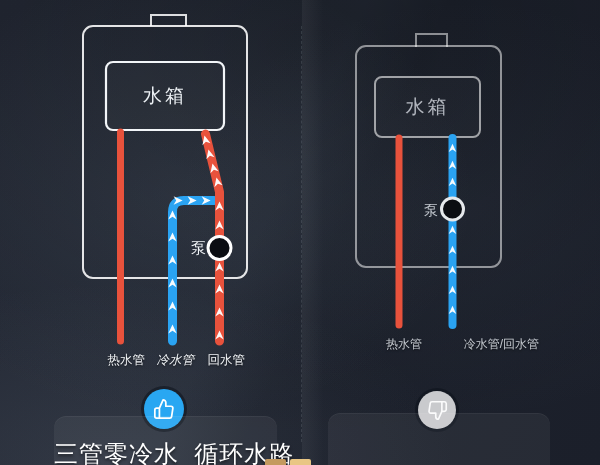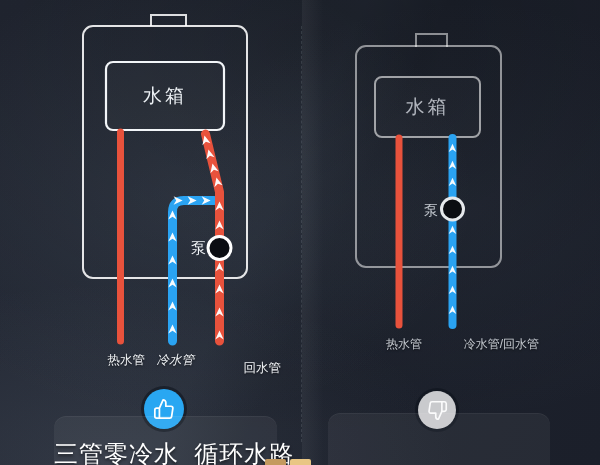--- a/index.html
+++ b/index.html
@@ -140,21 +140,21 @@
     <circle cx="452.5" cy="209" r="11" fill="#0b0d12" stroke="#e6e9ec" stroke-width="3"></circle>
   </svg>
 
   <div class="divider"></div>
   <div class="right-edge-glow"></div>
 
   <div class="abs tank-text" style="left:106px;top:62px;width:118px;height:68px;">水箱</div>
   <div class="abs pump-text" style="left:184px;top:239px;width:22px;">泵</div>
   <div class="abs pipe-label" style="left:95px;top:352px;width:50px;">热水管</div>
   <div class="abs pipe-label" style="left:144px;top:352px;width:50px;font-style:italic;">冷水管</div>
-  <div class="abs pipe-label" style="left:195px;top:360px;width:50px;margin-left:36px;">回水管</div>
+  <div class="abs pipe-label" style="left:195px;top:352px;width:50px;">回水管</div>
 
   <div class="abs tank-text dim" style="left:375px;top:77px;width:105px;height:60px;">水箱</div>
   <div class="abs pump-text dim" style="left:414px;top:202px;width:24px;">泵</div>
   <div class="abs pipe-label dim" style="left:372px;top:336px;width:50px;">热水管</div>
   <div class="abs pipe-label dim" style="left:451px;top:336px;width:88px;">冷水管/回水管</div>
 
   <div class="badge up">
     <svg width="22" height="22" viewBox="0 0 24 24">
       <path d="M14 9V5a3 3 0 0 0-3-3l-4 9v11h11.28a2 2 0 0 0 2-1.7l1.38-9a2 2 0 0 0-2-2.3zM7 22H4a2 2 0 0 1-2-2v-7a2 2 0 0 1 2-2h3" fill="none" stroke="#ffffff" stroke-width="1.9" stroke-linecap="round" stroke-linejoin="round"></path>
     </svg>

